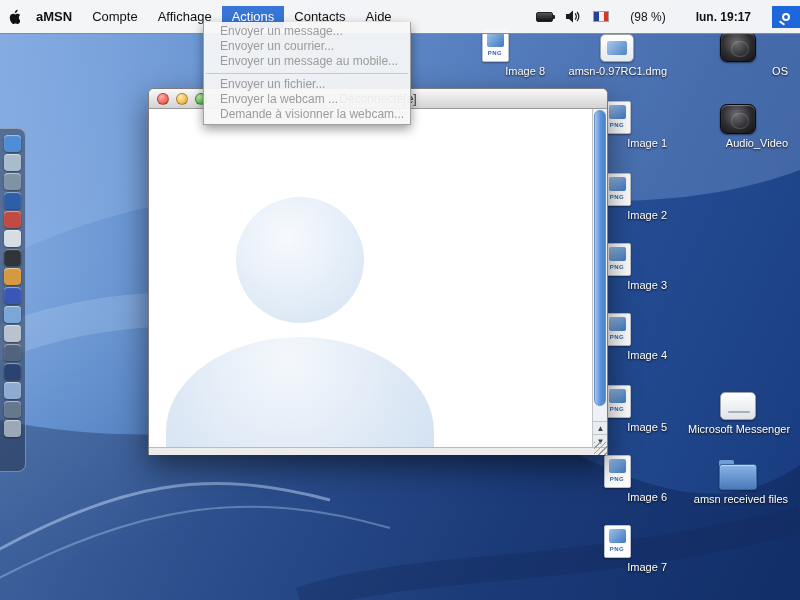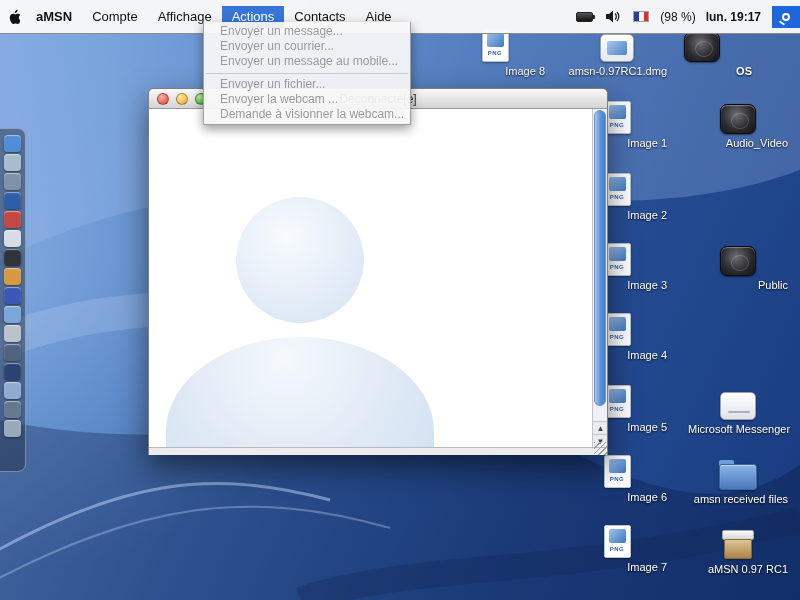--- a/index.html
+++ b/index.html
@@ -19,21 +19,21 @@
   .menu-item { padding:0 10px; height:22px; display:flex; align-items:center; cursor:default; }
   .menu-item.first { font-weight:bold; }
   .menu-item.active { background:#3875d7; color:#fff; }
   #menubar-right { margin-left:auto; display:flex; align-items:center; height:22px; }
   .statusicon { margin:0 6px; display:flex; align-items:center; }
   .batt { width:17px; height:10px; background:linear-gradient(#555,#111); border:1px solid #222; border-radius:2px; position:relative; }
   .batt::after { content:""; position:absolute; right:-3px; top:2px; width:2px; height:4px; background:#222; border-radius:0 1px 1px 0; }
   .flag { width:16px; height:11px; display:flex; border:1px solid rgba(0,0,0,.35); }
   .flag span { flex:1; }
   .flag .b { background:#2a3e9e; } .flag .w { background:#f4f4f4; } .flag .r { background:#d9342b; }
-  .statustext { font-size:12px; margin:0 5px; white-space:nowrap; }
+  .statustext { font-size:12px; margin:0 15px; white-space:nowrap; }
   .clock { font-weight:bold; }
   #spotlight { width:28px; height:22px; background:#1e66dc; display:flex; align-items:center; justify-content:center; margin-left:6px; }
   .mag { width:8px; height:8px; border:2px solid #fff; border-radius:50%; position:relative; }
   .mag::after { content:""; position:absolute; left:-5px; top:7px; width:6px; height:2px; background:#fff; transform:rotate(35deg); }
 
   
   #actions-menu { position:absolute; left:203px; top:22px; width:208px; z-index:30;
     background:rgba(246,246,246,.94); border:1px solid #9f9f9f; border-top:none;
     box-shadow:0 4px 10px rgba(0,0,0,.4); padding:2px 0; font-size:12px; }
   .dd-item { height:15px; line-height:15px; padding-left:16px; color:#9b9b9b; white-space:nowrap; }
@@ -230,21 +230,21 @@
     <div class="lbl">Image 8</div>
   </div>
   <div class="dicon" style="left:567px; top:26px;">
     <div class="art">
         <div class="ic-dmg">
           <div></div>
         </div>
       </div>
     <div class="lbl">amsn-0.97RC1.dmg</div>
   </div>
-  <div class="dicon" style="left:652px; top:26px;font-weight:bold;">
+  <div class="dicon" style="left:688px; top:26px;">
     <div class="art">
         <div class="ic-drive-dark"></div>
       </div>
     <div class="lbl">OS</div>
   </div>
 
   <div class="dicon" style="left:567px; top:98px;">
     <div class="art">
         <div class="ic-png">
           <div class="thumb"></div>
@@ -271,26 +271,20 @@
   </div>
 
   <div class="dicon" style="left:567px; top:240px;">
     <div class="art">
         <div class="ic-png">
           <div class="thumb"></div>
           <div class="badge">PNG</div>
         </div>
       </div>
     <div class="lbl">Image 3</div>
-  </div>
-  <div class="dicon" style="left:688px; top:240px;">
-    <div class="art">
-        <div class="ic-drive-dark"></div>
-      </div>
-    <div class="lbl">Public</div>
   </div>
 
   <div class="dicon" style="left:567px; top:310px;">
     <div class="art">
         <div class="ic-png">
           <div class="thumb"></div>
           <div class="badge">PNG</div>
         </div>
       </div>
     <div class="lbl">Image 4</div>
@@ -333,23 +327,14 @@
 
   <div class="dicon" style="left:567px; top:522px;">
     <div class="art">
         <div class="ic-png">
           <div class="thumb"></div>
           <div class="badge">PNG</div>
         </div>
       </div>
     <div class="lbl">Image 7</div>
   </div>
-  <div class="dicon" style="left:688px; top:524px;">
-    <div class="art">
-        <div class="ic-package">
-          <div class="lid"></div>
-          <div class="box"></div>
-        </div>
-      </div>
-    <div class="lbl">aMSN 0.97 RC1</div>
-  </div>
 
 </div>
 
 </body></html>

